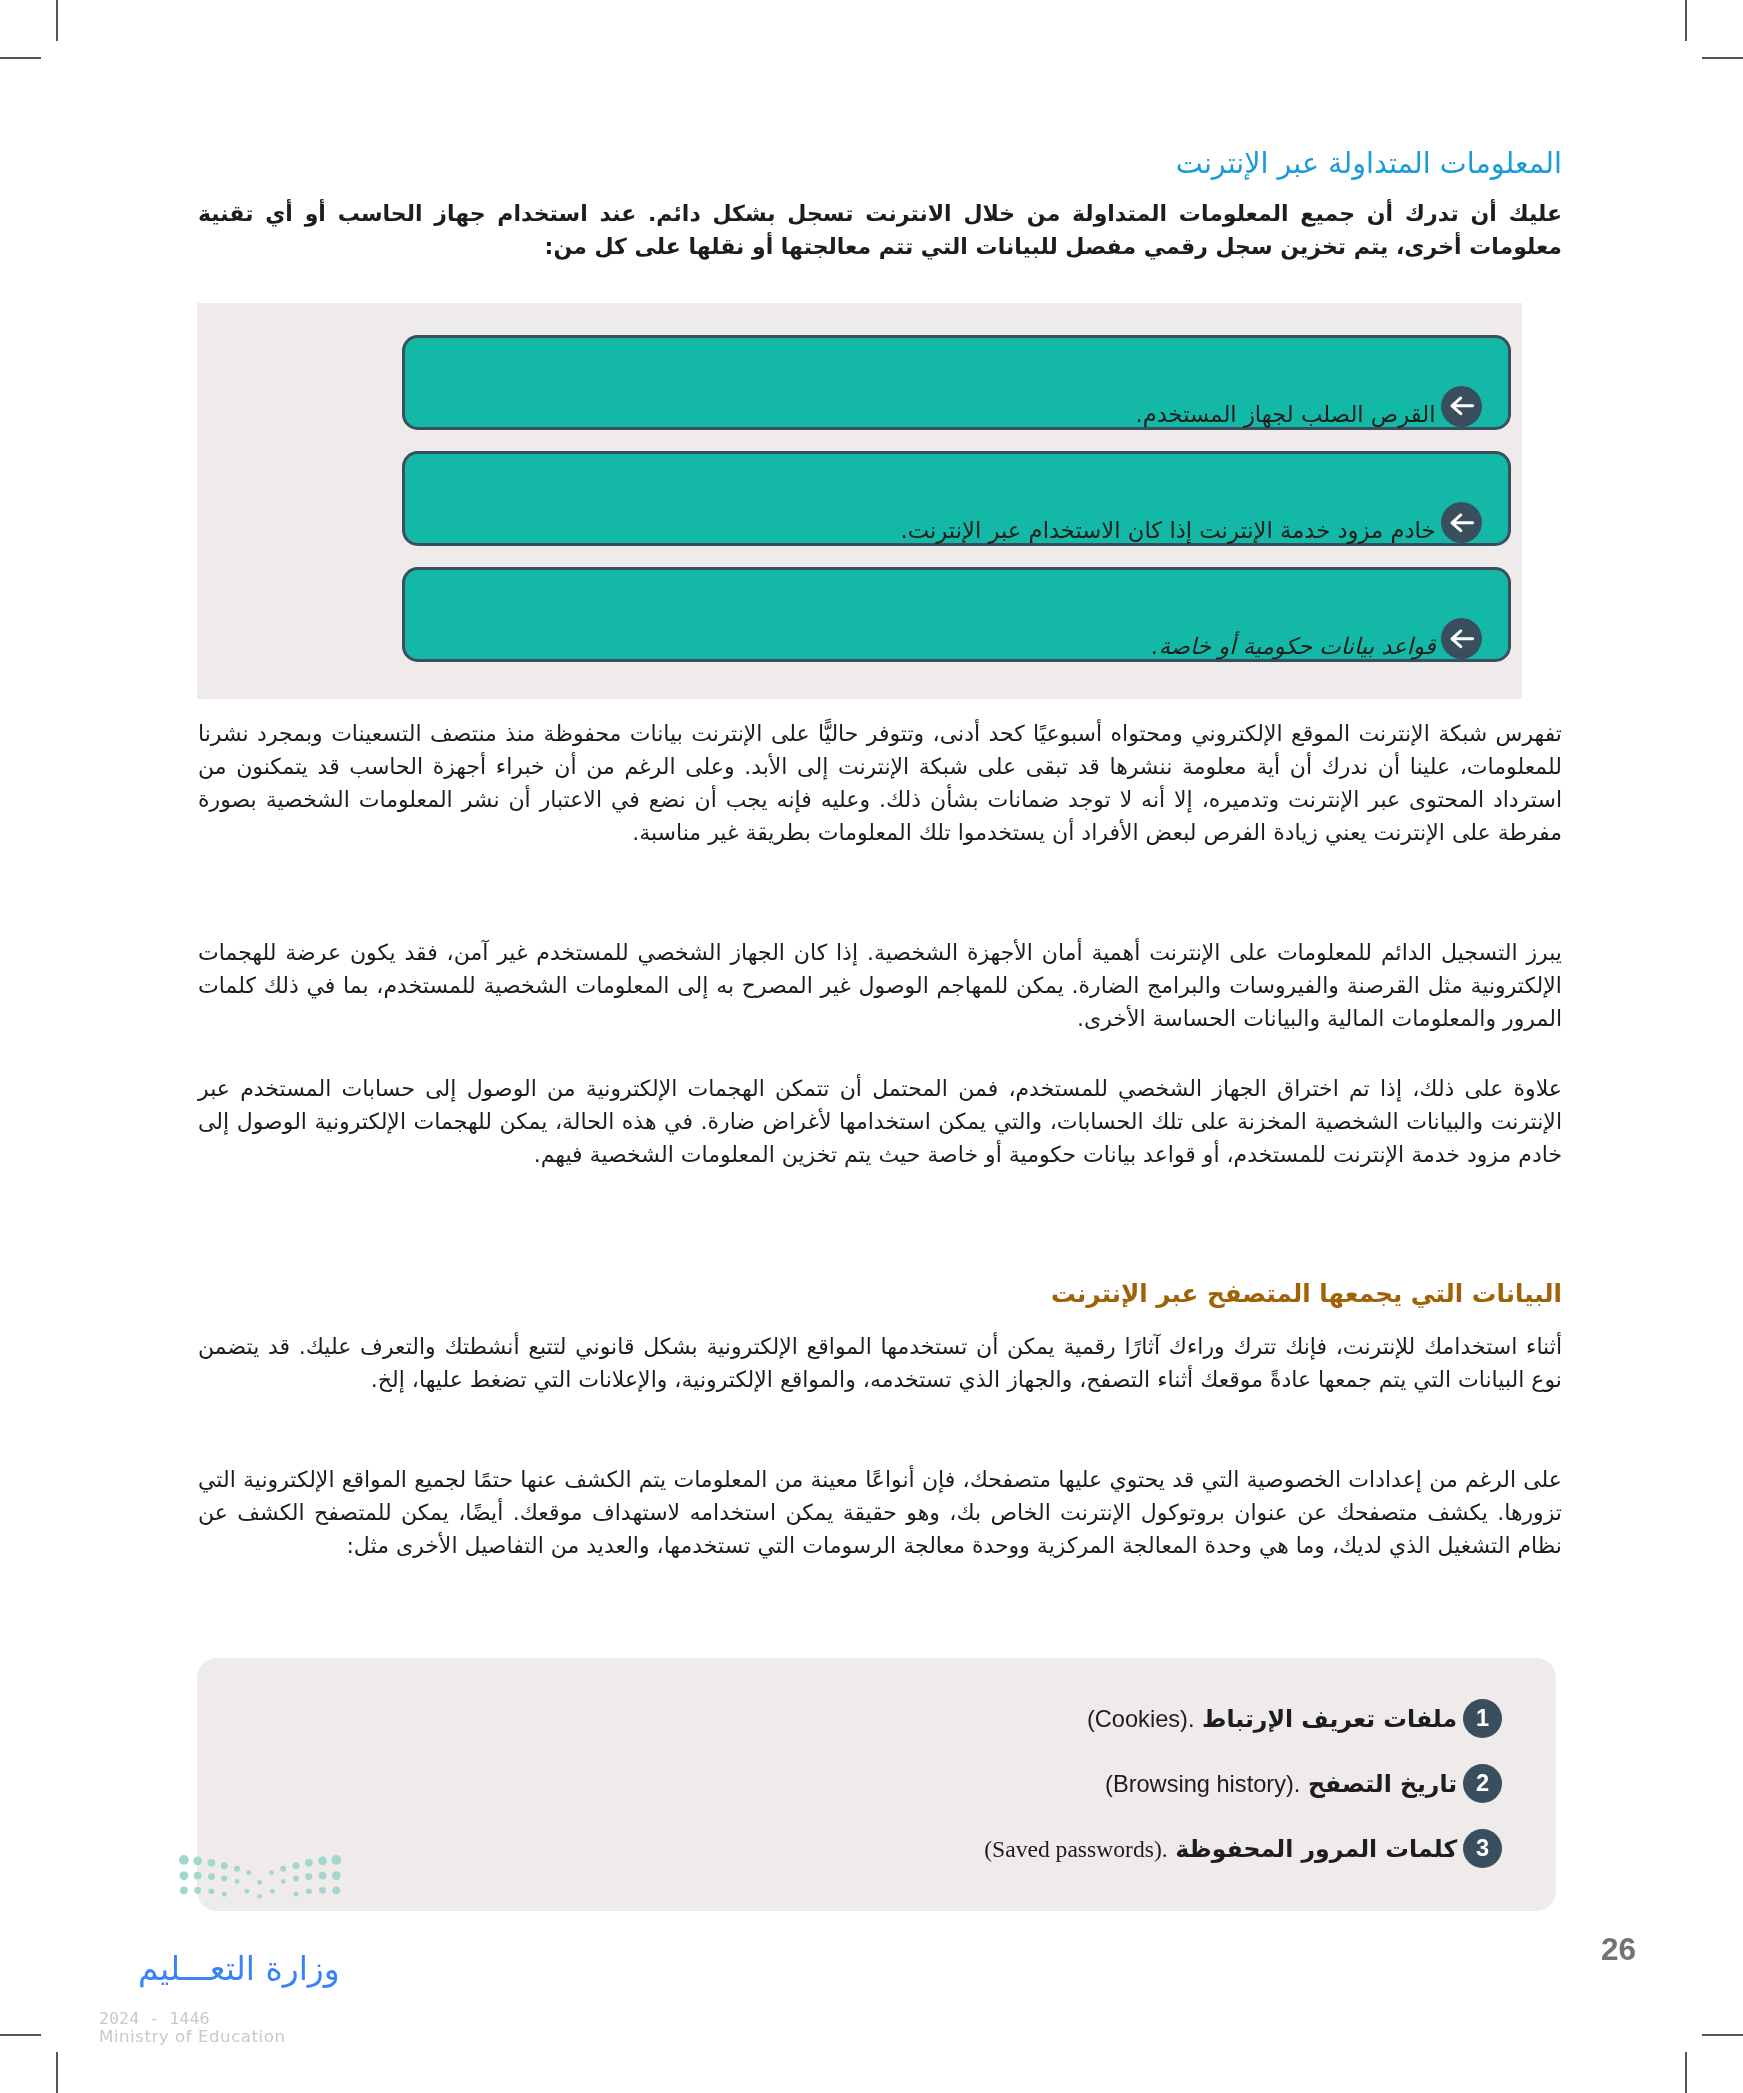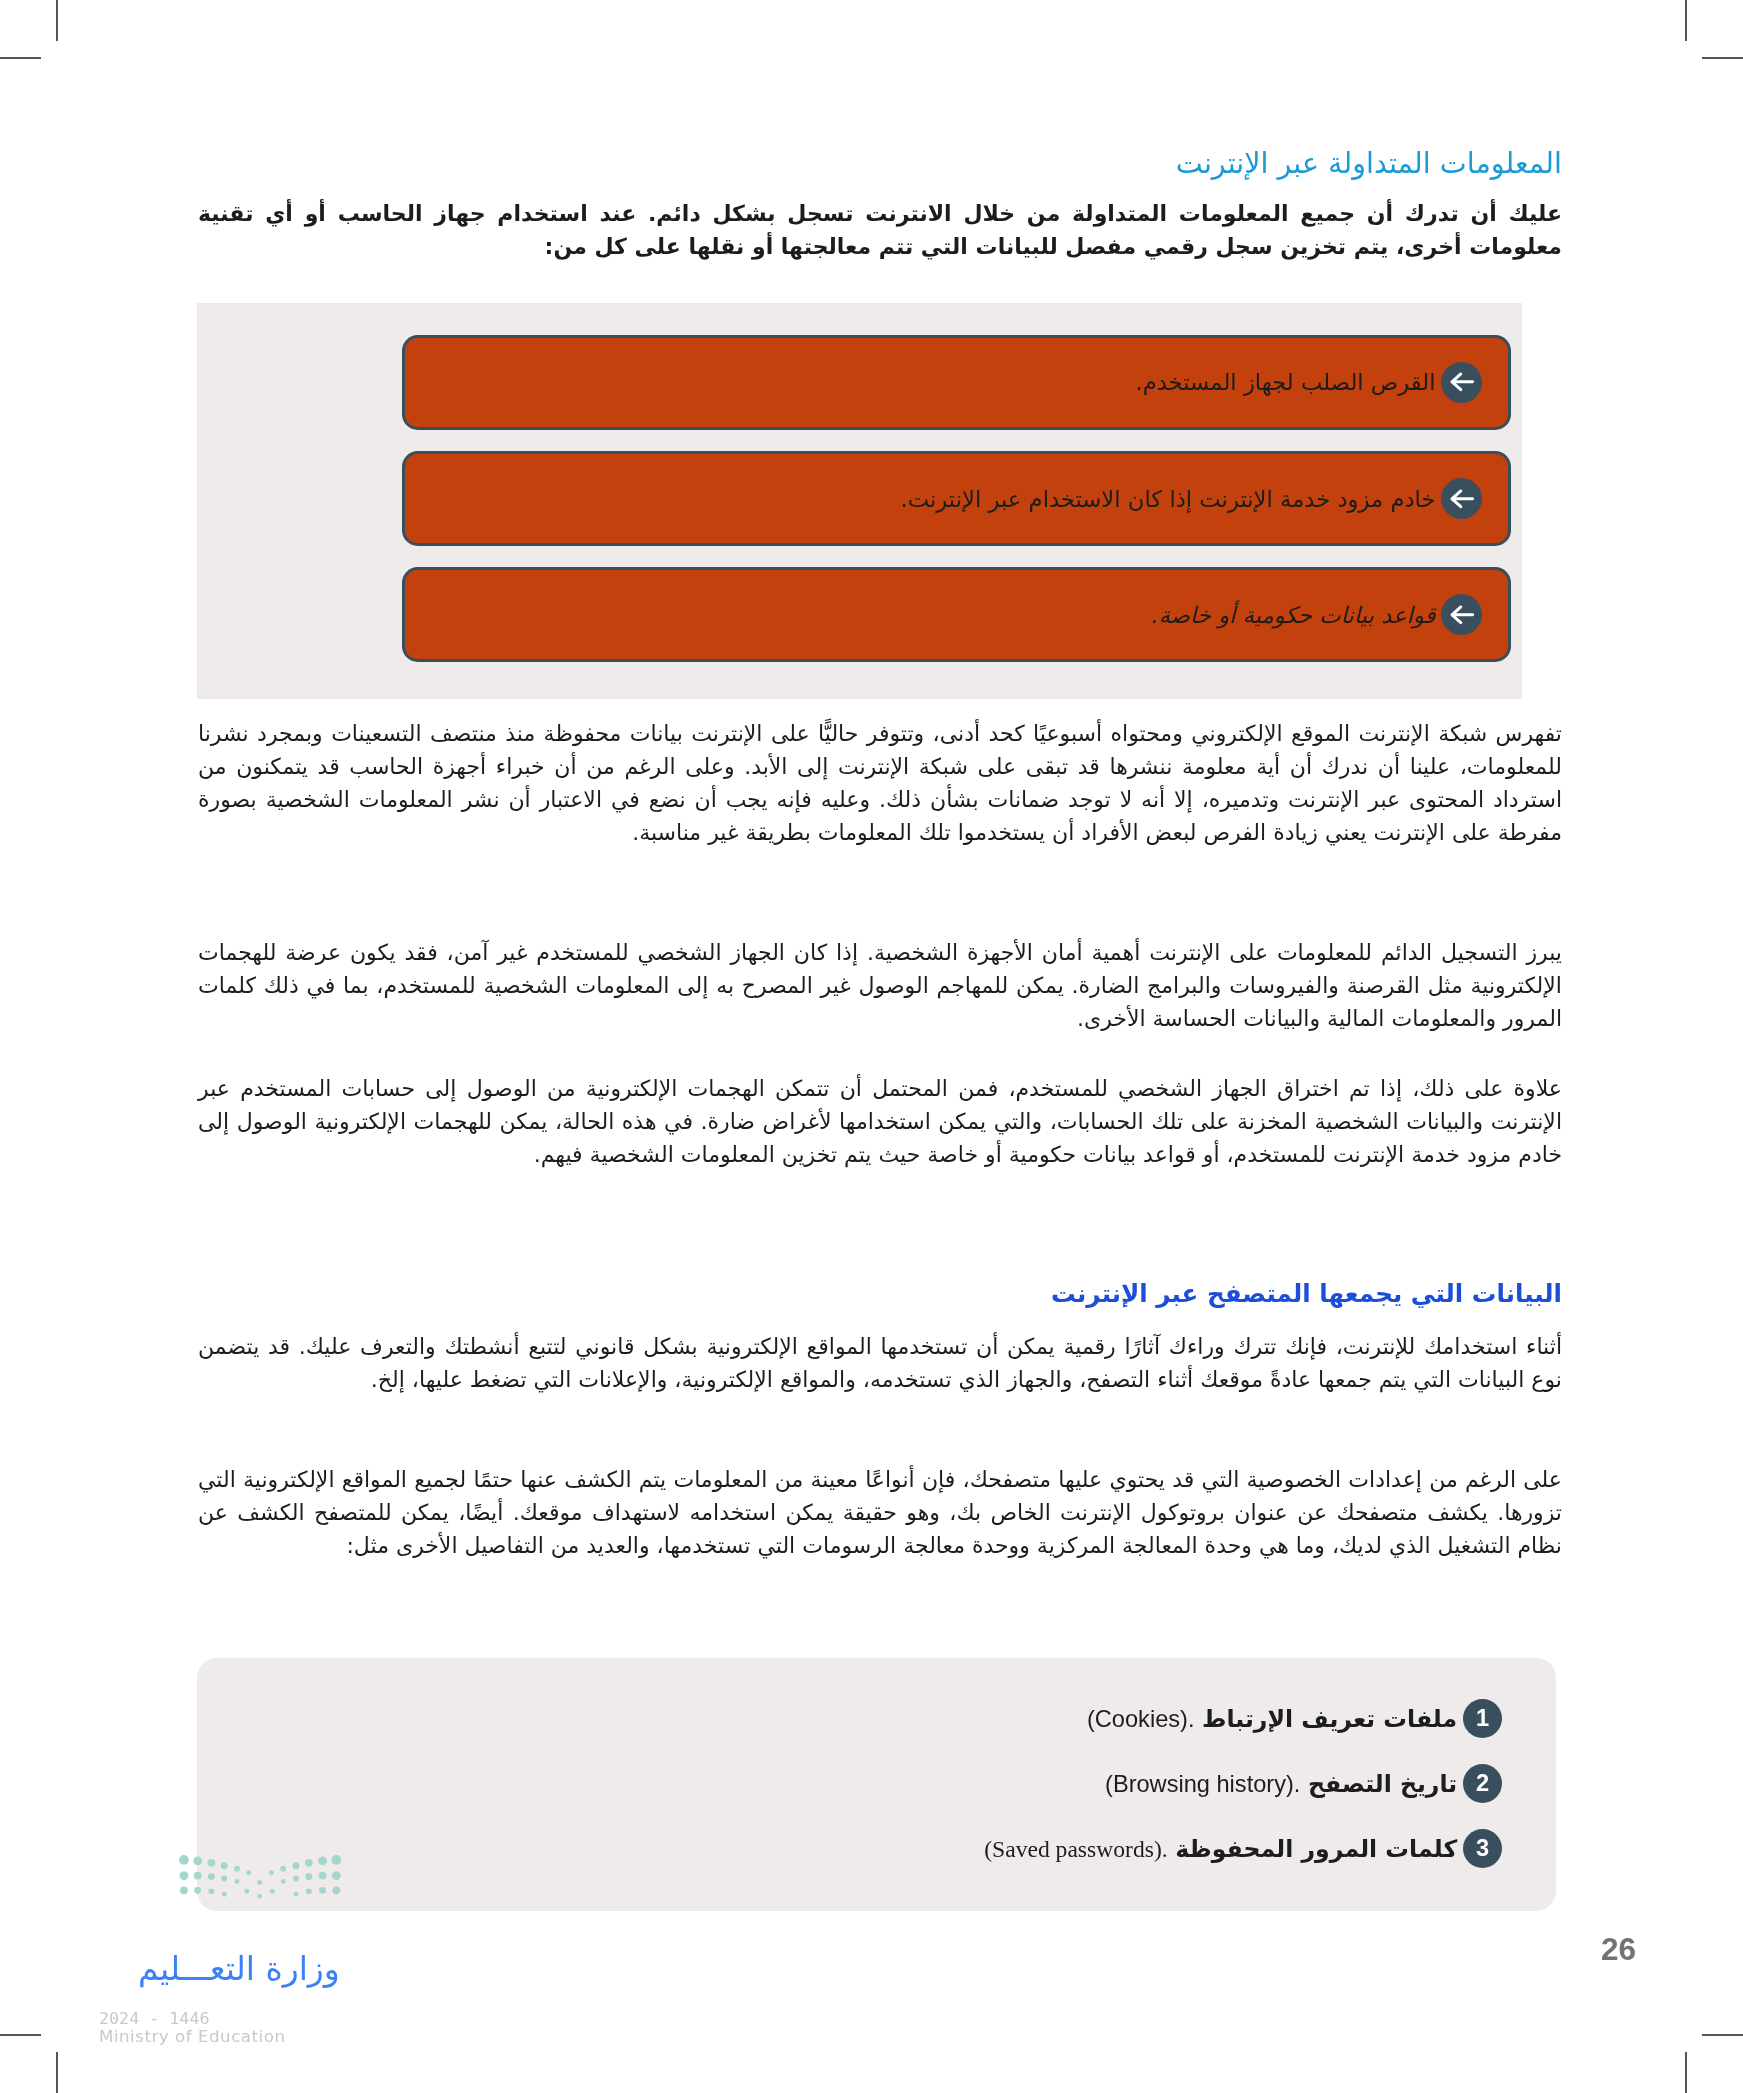--- a/index.html
+++ b/index.html
@@ -8,33 +8,33 @@
     font-family:"DejaVu Sans", sans-serif; color:#1d1d1b;
   }
   .crop { position:absolute; background:#555; }
   .rtl { direction:rtl; text-align:justify; text-align-last:right; }
   .h1 {
     position:absolute; right:182px; top:146px; width:985px;
     font-size:28.6px; font-weight:normal; color:#1a9ad6; direction:rtl; text-align:right;
   }
   .h2 {
     position:absolute; right:182px; top:1279px; width:985px;
-    font-size:24.6px; font-weight:bold; color:#1d4ed8; direction:rtl; text-align:right;
+    font-size:24.6px; font-weight:bold; color:#a16207; direction:rtl; text-align:right;
   }
   .para {
     position:absolute; right:182px; width:1364px;
     font-size:22px; line-height:33px;
   }
   .gray-box1 {
     position:absolute; left:197px; top:303px; width:1325px; height:396px; background:#efebea;
   }
   .item-box {
     position:absolute; left:205px; width:1109px; height:95px;
-    border:3px solid #3a4f5e; border-radius:15.8px; background:#c2410c;
-    display:flex; align-items:center; flex-direction:row-reverse; box-sizing:border-box;
+    border:3px solid #3a4f5e; border-radius:15.8px; background:#14b8a6;
+    display:flex; align-items:flex-end; flex-direction:row-reverse; box-sizing:border-box;
     padding-right:25.6px;
   }
   .arrow-circle {
     width:41px; height:41px; border-radius:50%; background:#3a4f5e; flex:0 0 41px;
     display:flex; align-items:center; justify-content:center; margin-left:5.9px;
   }
   .item-text { font-size:22.7px; direction:rtl; color:#1d1d1b; }
   .gray-box2 {
     position:absolute; left:197px; top:1658px; width:1359px; height:253px;
     background:#efebea; border-radius:19.7px;

